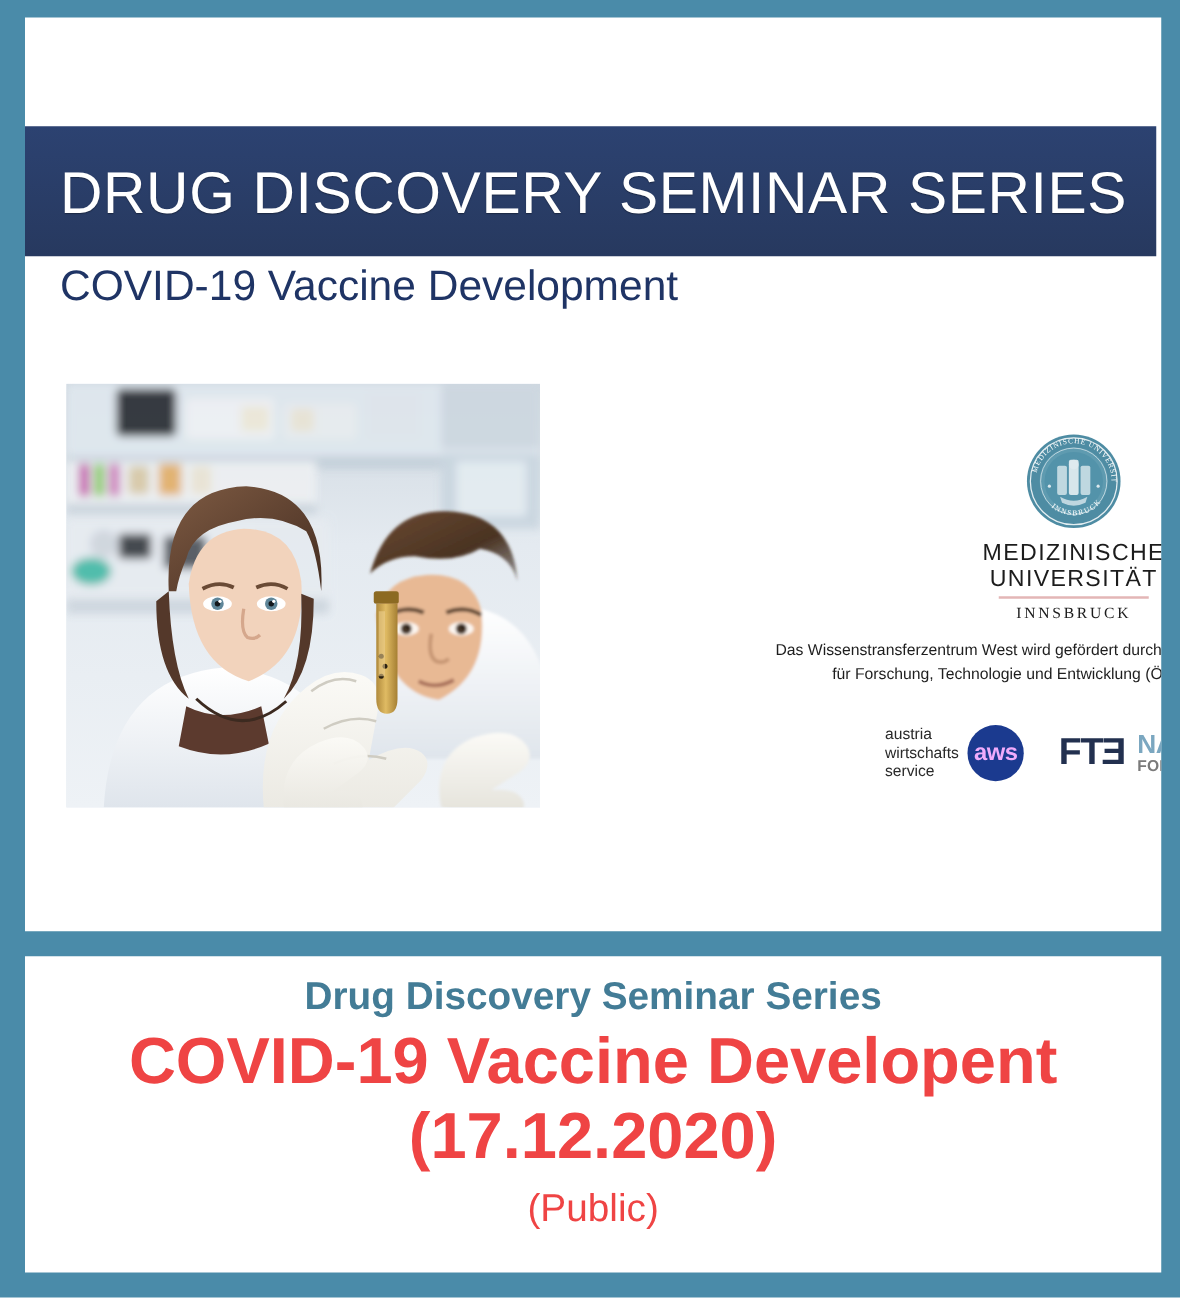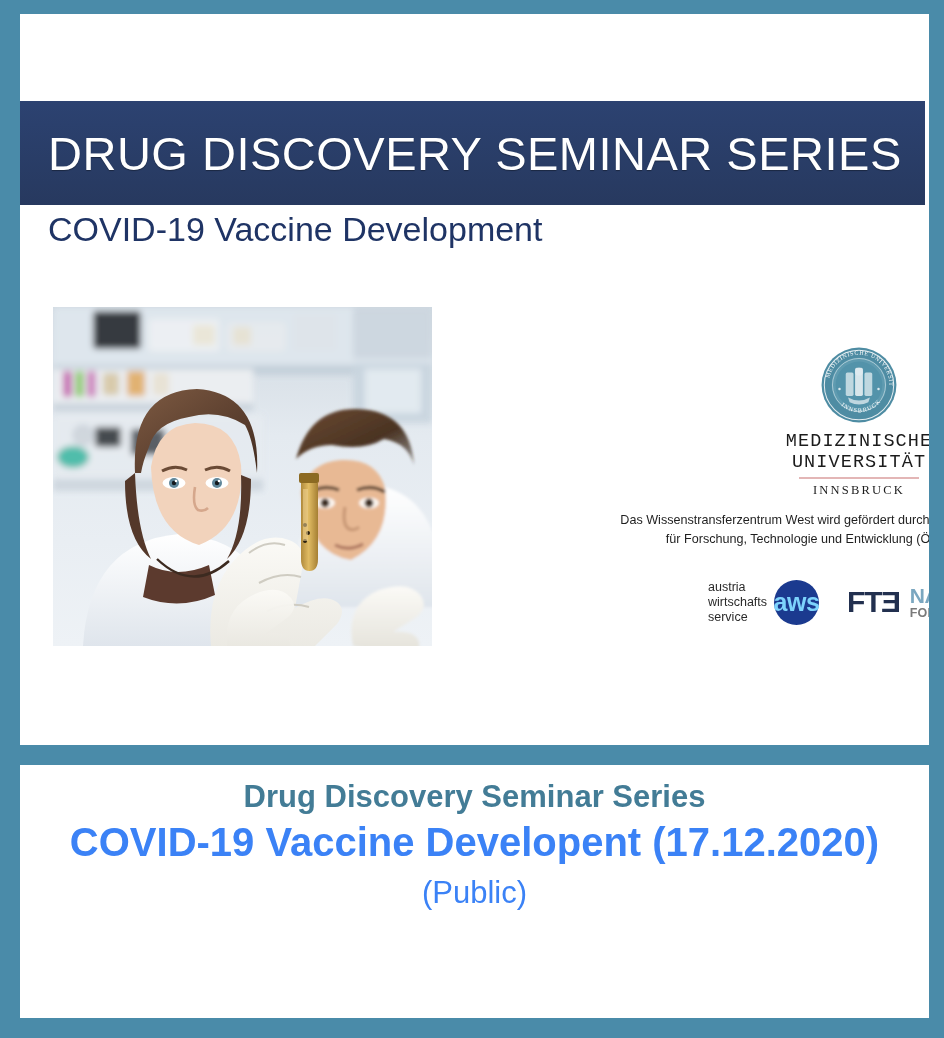--- a/index.html
+++ b/index.html
@@ -91,21 +91,21 @@
     text-align: center;
   }
   #uni-seal {
     width: 78px;
     height: 78px;
     margin: 0 auto 8px auto;
     display: block;
   }
   #uni-name {
     color: #1c1c1c;
-    font-family: Liberation Mono, monospace;
+    font-family: Liberation Sans, sans-serif;
     font-size: 18.5px;
     letter-spacing: 1.1px;
     line-height: 1.12;
     font-weight: 400;
   }
   #uni-divider {
     width: 120px;
     height: 2px;
     background: #e3b6b6;
     margin: 4px auto 4px auto;
@@ -153,22 +153,22 @@
     color: #2a2a2a;
     font-size: 12.5px;
     line-height: 1.18;
   }
   .aws-words span { display: block; }
   .aws-circle {
     width: 45px;
     height: 45px;
     border-radius: 50%;
     background: #1b3a8f;
-    color: #7dd3fc;
-    font-size: 25px;
+    color: #f0abfc;
+    font-size: 19px;
     font-weight: bold;
     display: flex;
     align-items: center;
     justify-content: center;
     letter-spacing: -0.4px;
   }
 
   .fte-logo {
     display: flex;
     align-items: center;
@@ -214,28 +214,28 @@
     padding: 12px 24px 0 24px;
     text-align: center;
   }
   #caption-series {
     color: #437c96;
     font-size: 31px;
     font-weight: bold;
     line-height: 1.28;
   }
   #caption-title {
-    color: #3b82f6;
-    font-size: 40px;
+    color: #ef4444;
+    font-size: 52px;
     font-weight: bold;
     line-height: 1.16;
     margin-top: 2px;
   }
   #caption-access {
-    color: #3b82f6;
+    color: #ef4444;
     font-size: 31px;
     font-weight: 400;
     line-height: 1.3;
     margin-top: 8px;
   }
 </style>
 </head>
 <body>
 
 <div id="poster-frame">

